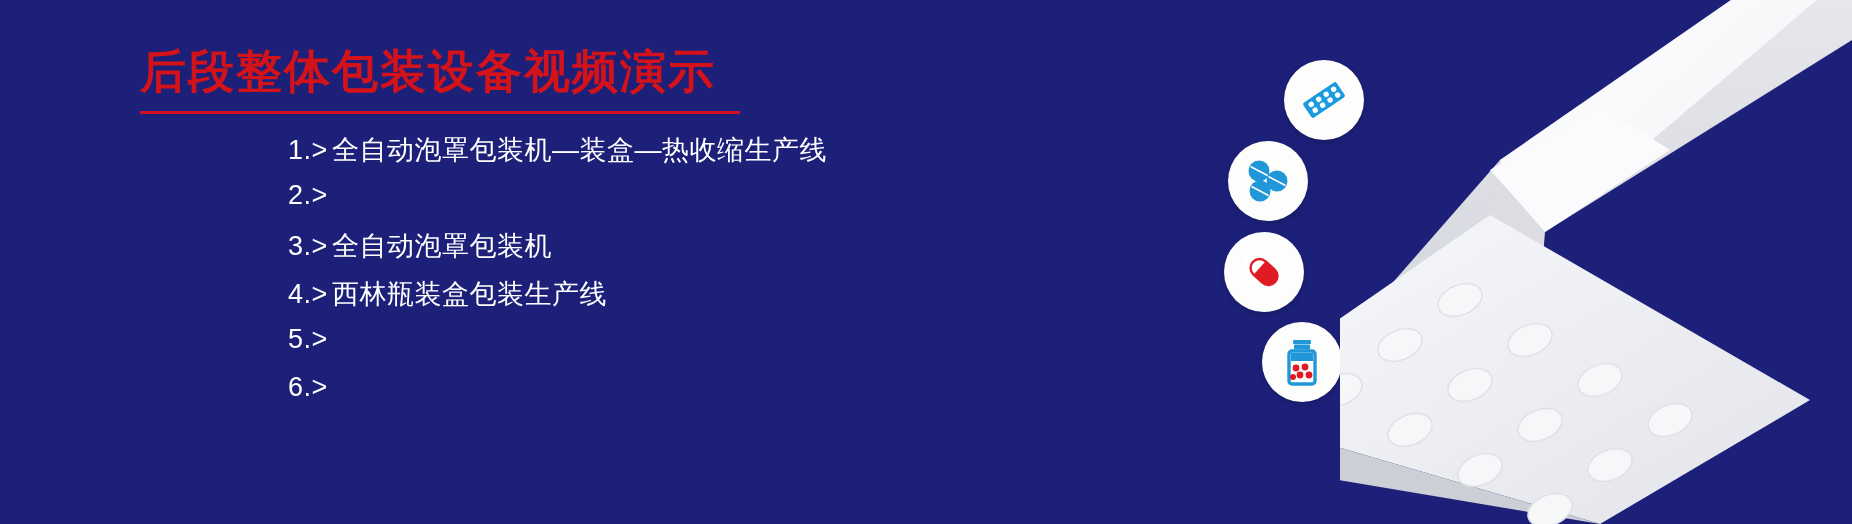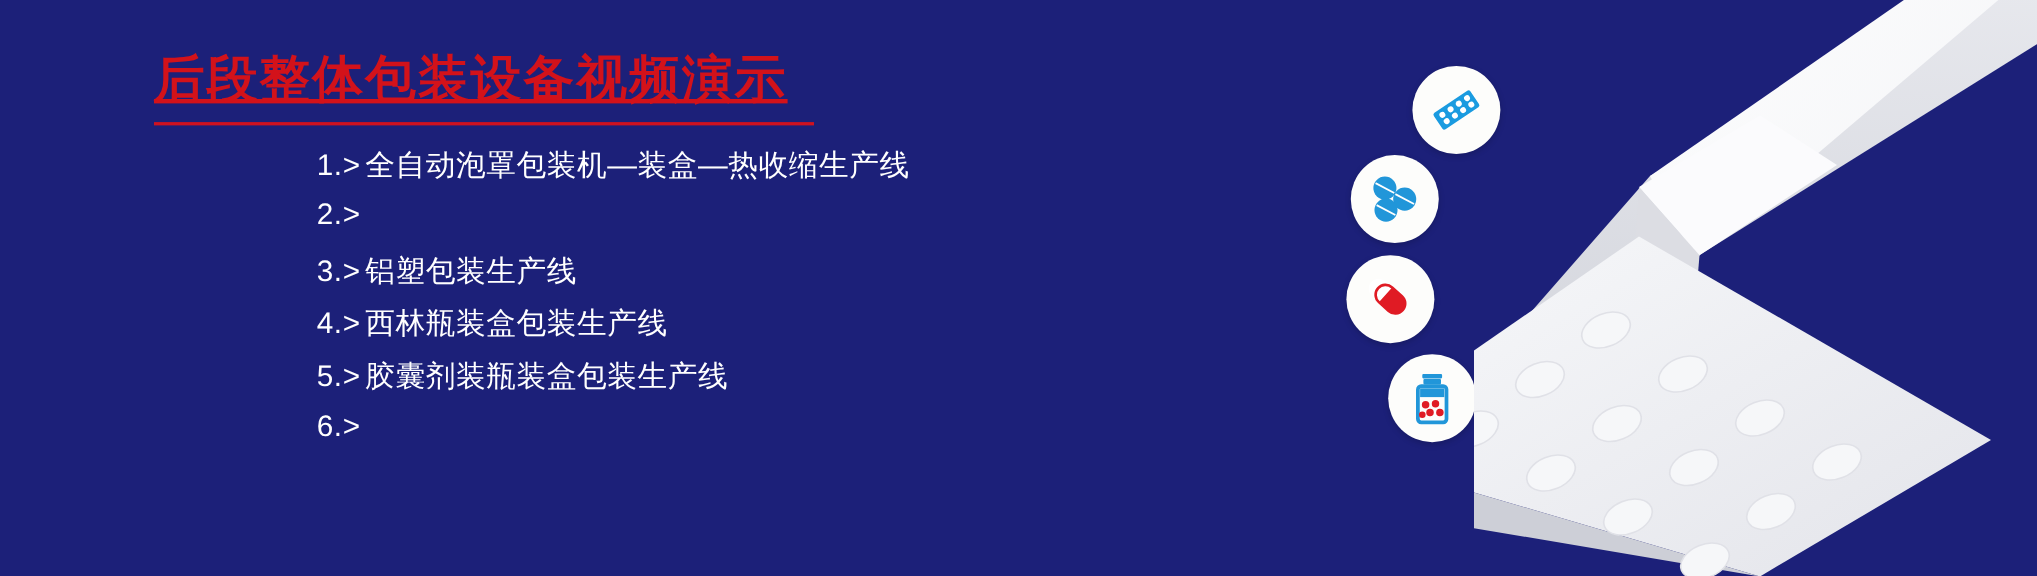--- a/index.html
+++ b/index.html
@@ -102,43 +102,42 @@
     pointer-events: none;
   }
 </style>
 </head>
 <body>
 
 <div id="banner" style="background: rgb(28, 32, 121);">
 
   <div id="text-block">
 
-    <div id="page-title" style="color: rgb(211, 18, 26); text-decoration: underline;">后段整体包装设备视频演示</div>
+    <div id="page-title" style="color: rgb(211, 18, 26);">后段整体包装设备视频演示</div>
 
     <div id="title-underline" style="background: rgb(207, 18, 32);"></div>
 
     <ul id="feature-list">
       <li class="feature-item">
         <span class="feature-index">1.&gt;</span>
         <span class="feature-label">全自动泡罩包装机—装盒—热收缩生产线</span>
       </li>
       <li class="feature-item">
         <span class="feature-index">2.&gt;</span>
       </li>
       <li class="feature-item">
         <span class="feature-index">3.&gt;</span>
-        <span class="feature-label">铝塑包装生产线</span>
+        <span class="feature-label">全自动泡罩包装机</span>
       </li>
       <li class="feature-item">
         <span class="feature-index">4.&gt;</span>
         <span class="feature-label">西林瓶装盒包装生产线</span>
       </li>
       <li class="feature-item">
         <span class="feature-index">5.&gt;</span>
-        <span class="feature-label">胶囊剂装瓶装盒包装生产线</span>
       </li>
       <li class="feature-item">
         <span class="feature-index">6.&gt;</span>
       </li>
     </ul>
   </div>
 
   <div class="icon-circle" id="icon-blister">
     <svg width="56" height="56" viewBox="0 0 56 56">
       <g transform="rotate(-34 28 28)">

